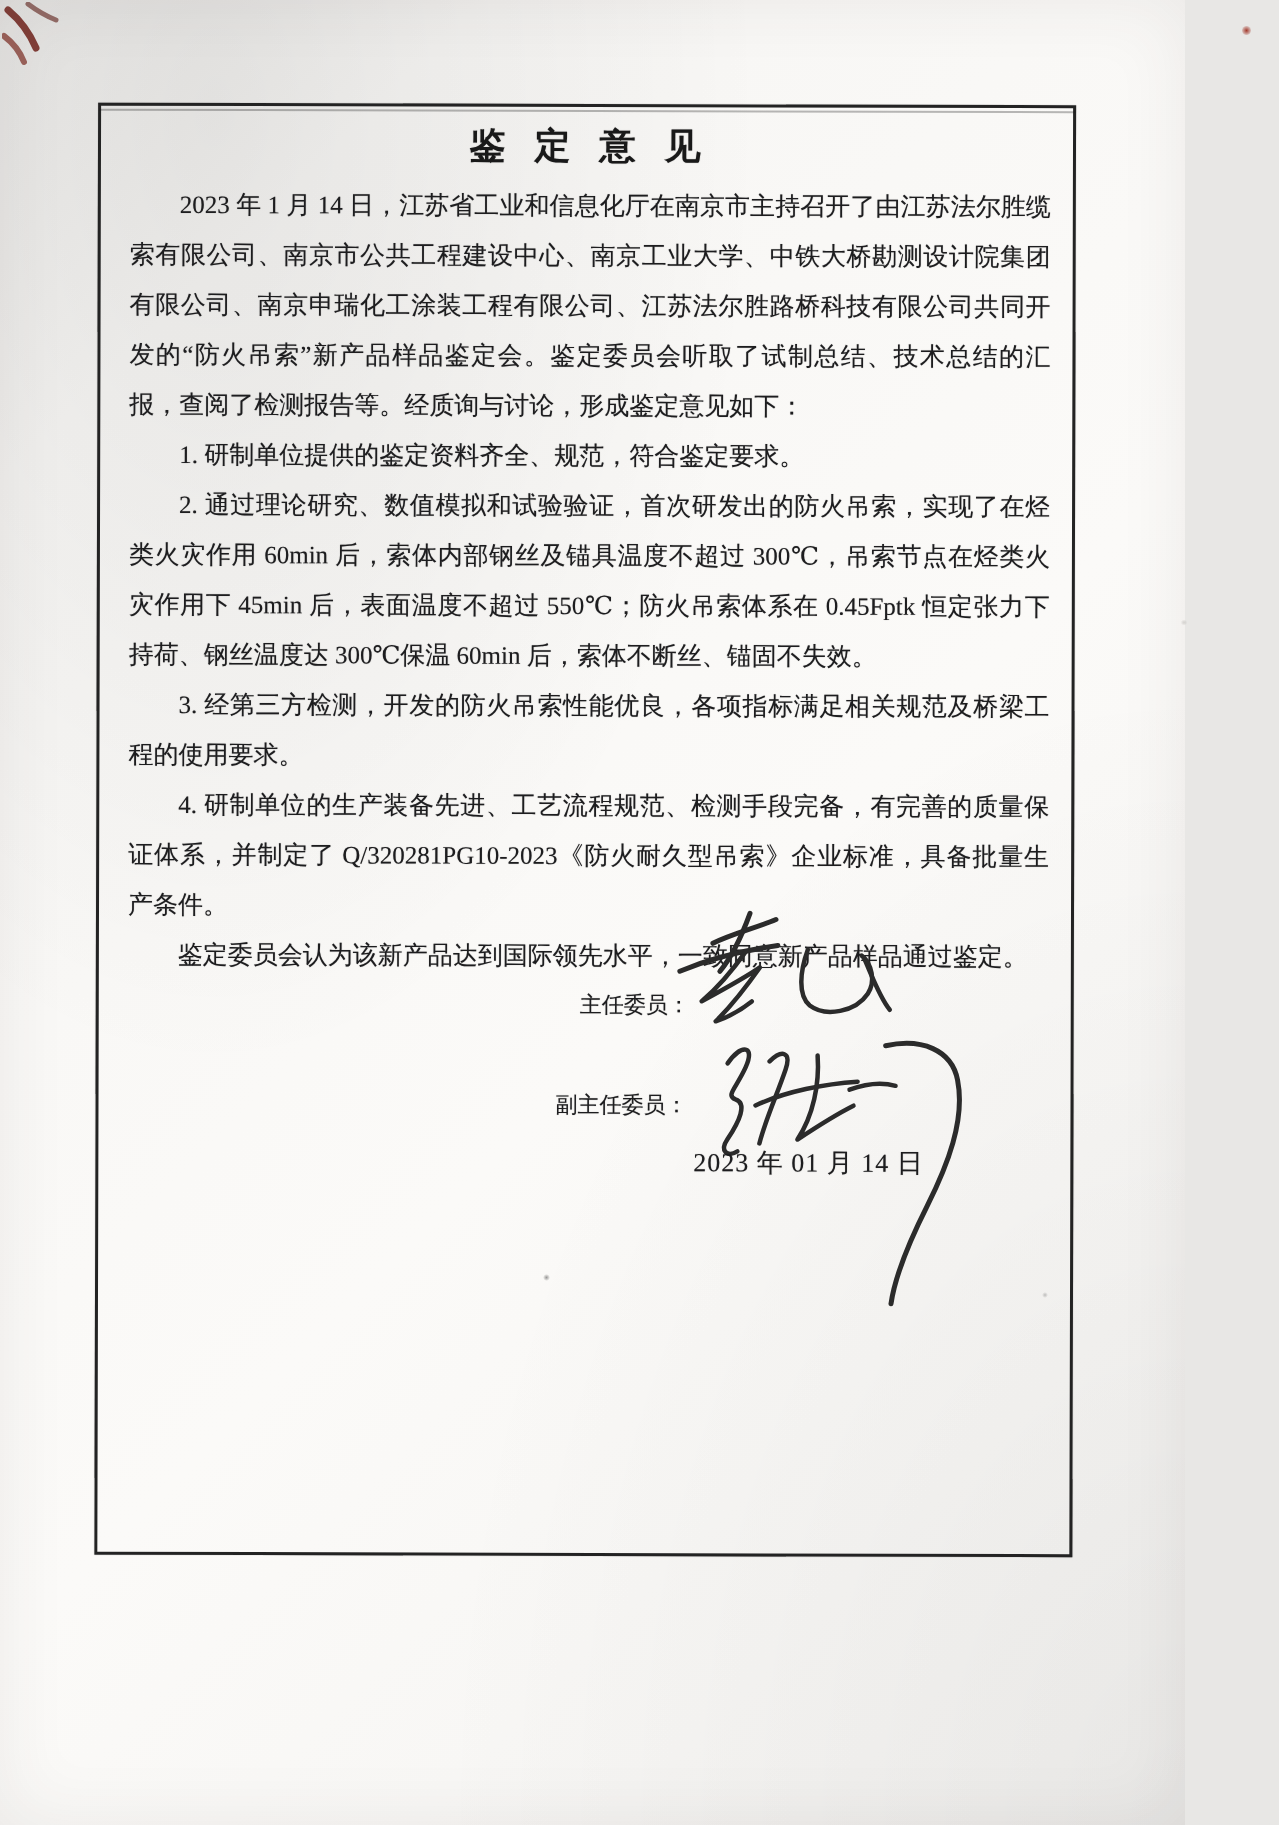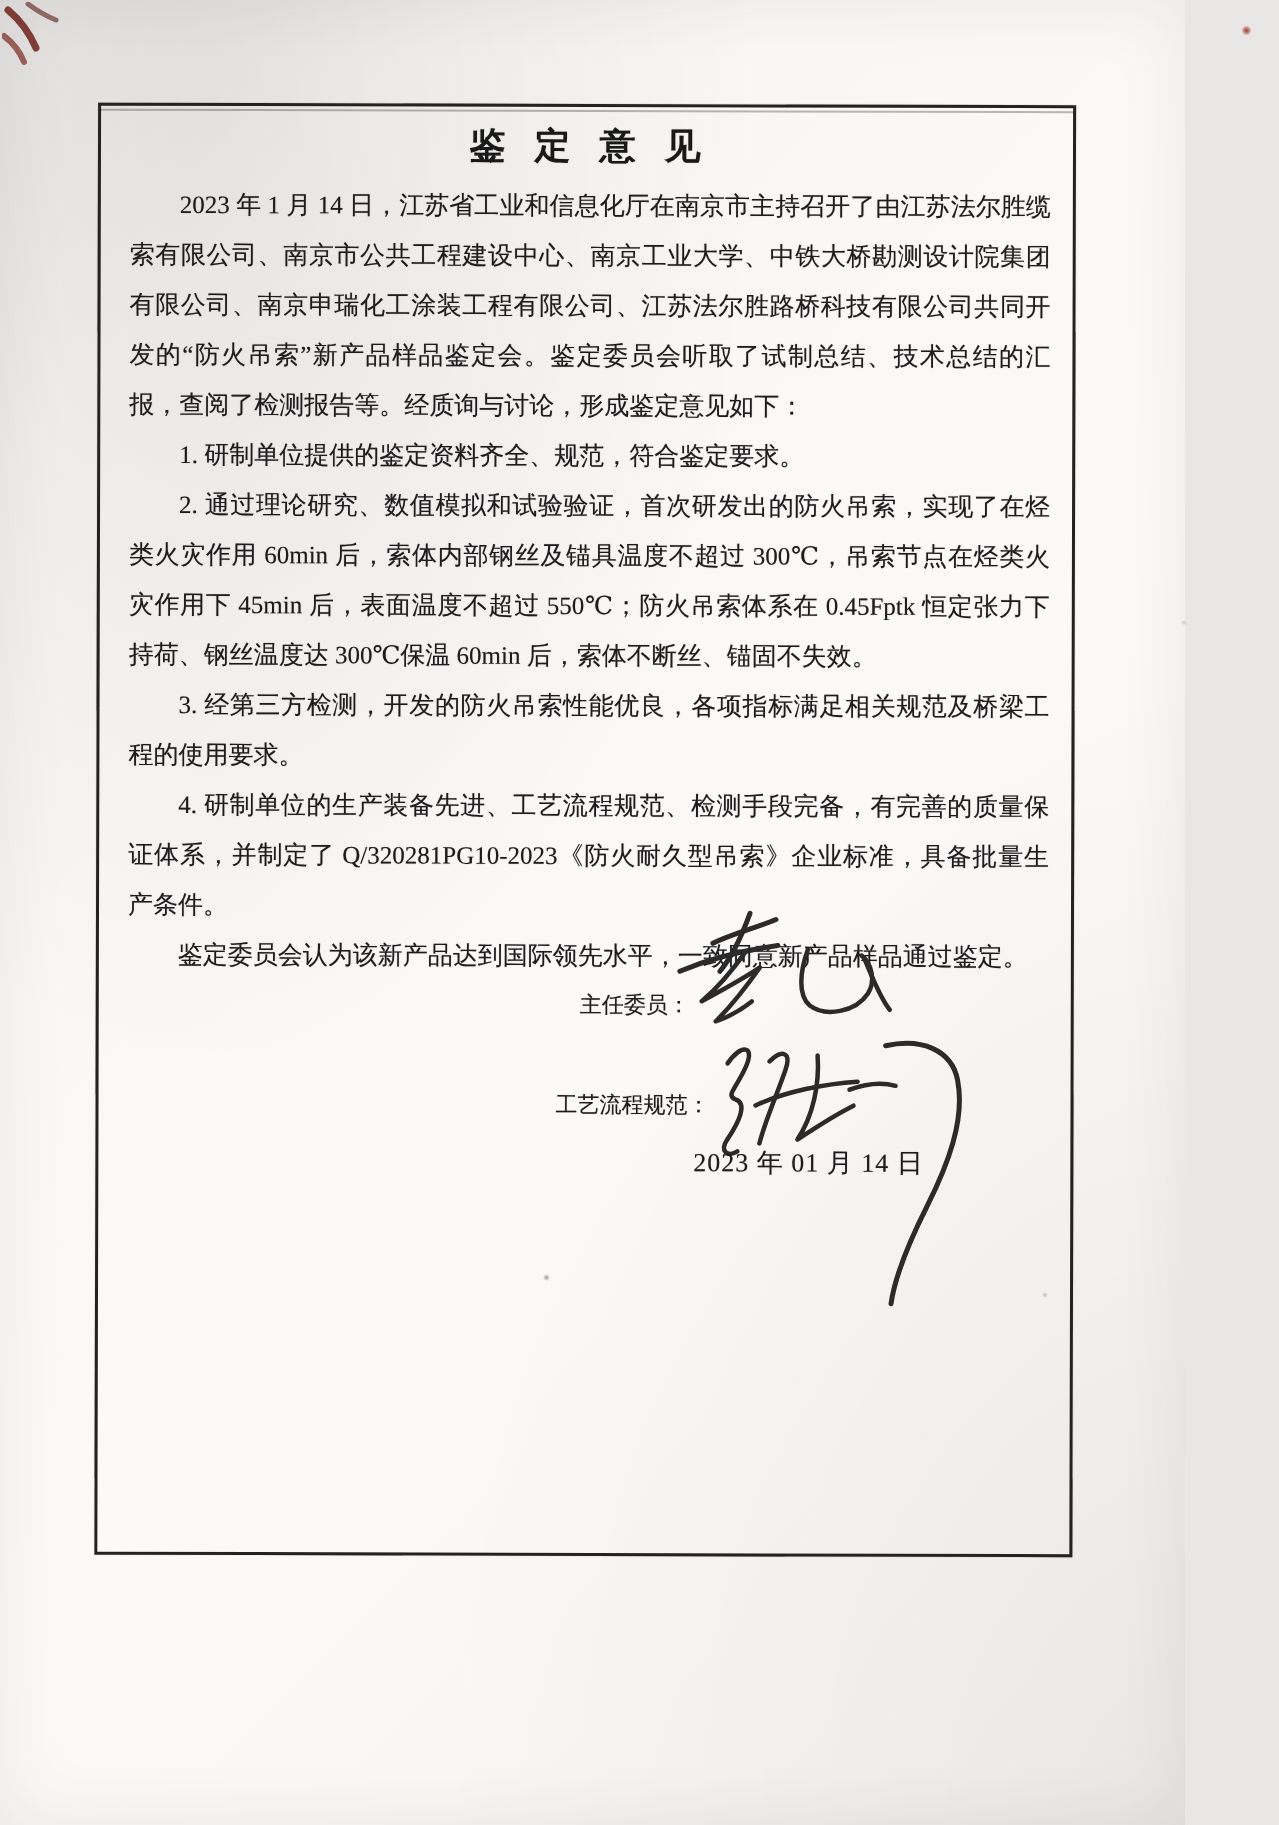--- a/index.html
+++ b/index.html
@@ -127,21 +127,21 @@
 
     <svg class="sig-svg sig-chair" width="250" height="140" viewBox="0 0 250 140">
       <path d="M55 38 C 75 28, 100 22, 118 14" stroke-width="5"></path>
       <path d="M92 8 C 84 30, 74 52, 62 66" stroke-width="5"></path>
       <path d="M22 66 C 55 52, 92 44, 120 40" stroke-width="5"></path>
       <path d="M88 46 C 74 66, 58 84, 44 96 C 66 84, 88 72, 102 62 C 88 82, 70 104, 58 116 C 70 112, 84 104, 94 96" stroke-width="4.5"></path>
       <path d="M150 44 C 142 66, 140 90, 152 100 C 168 112, 198 106, 210 88 C 218 76, 214 58, 204 50" stroke-width="4.5"></path>
       <path d="M206 52 C 214 70, 222 92, 232 104" stroke-width="4.5"></path>
     </svg>
 
-    <div class="sig-label sig-vice-label">工艺流程规范：</div>
+    <div class="sig-label sig-vice-label">副主任委员：</div>
 
     <svg class="sig-svg sig-vice" width="300" height="290" viewBox="0 0 300 290">
       <path d="M38 28 C 52 8, 66 10, 56 32 C 46 54, 36 60, 46 64 C 58 68, 50 86, 38 104 C 30 116, 38 122, 48 116" stroke-width="4.5"></path>
       <path d="M80 26 C 92 14, 102 16, 96 34 C 88 58, 76 84, 70 108" stroke-width="4.5"></path>
       <path d="M66 70 C 96 56, 136 48, 168 46" stroke-width="4.5"></path>
       <path d="M128 20 C 130 48, 124 80, 108 104 C 126 92, 148 78, 164 70" stroke-width="4.5"></path>
       <path d="M196 10 C 232 2, 262 14, 268 44 C 276 84, 258 130, 238 170 C 222 202, 206 240, 202 268" stroke-width="5"></path>
       <path d="M160 54 C 176 48, 192 46, 206 50" stroke-width="4.5"></path>
     </svg>
 

